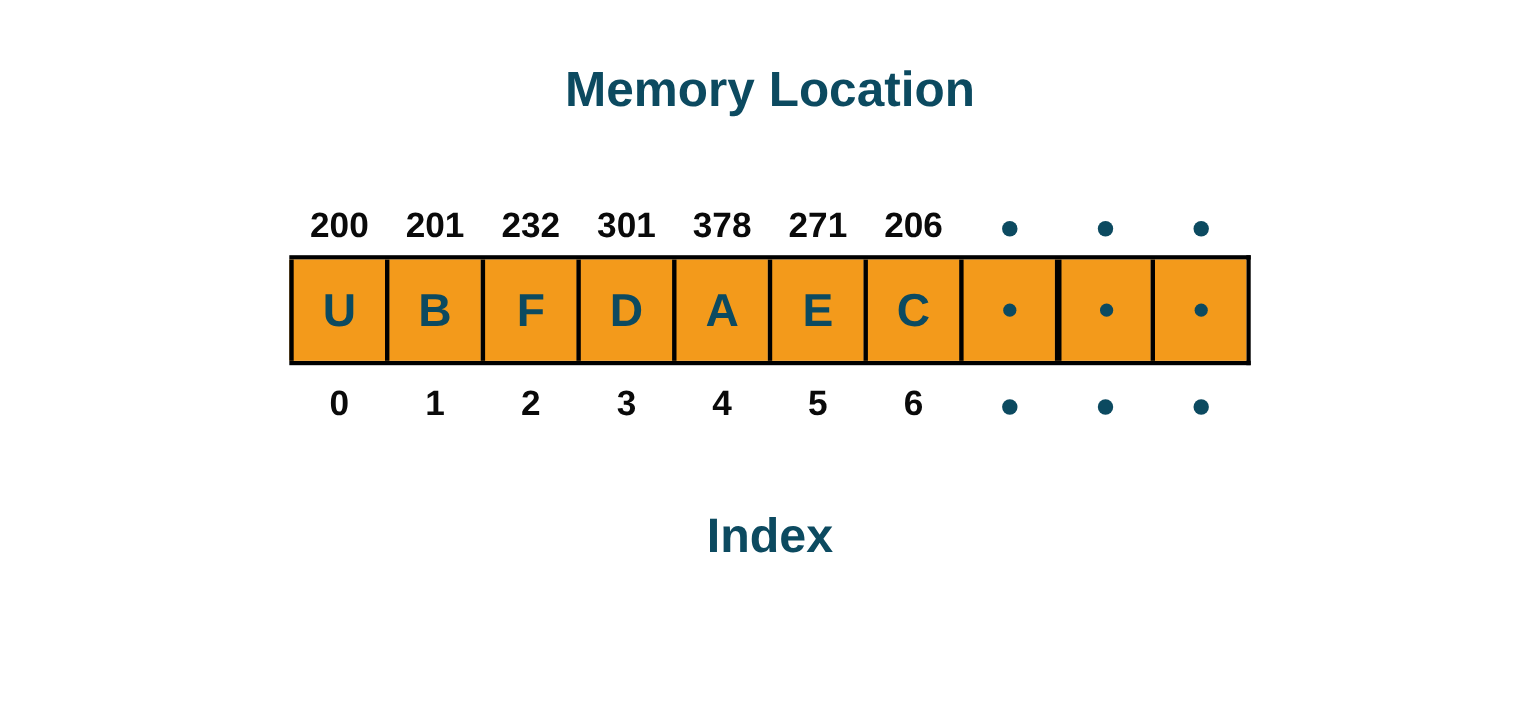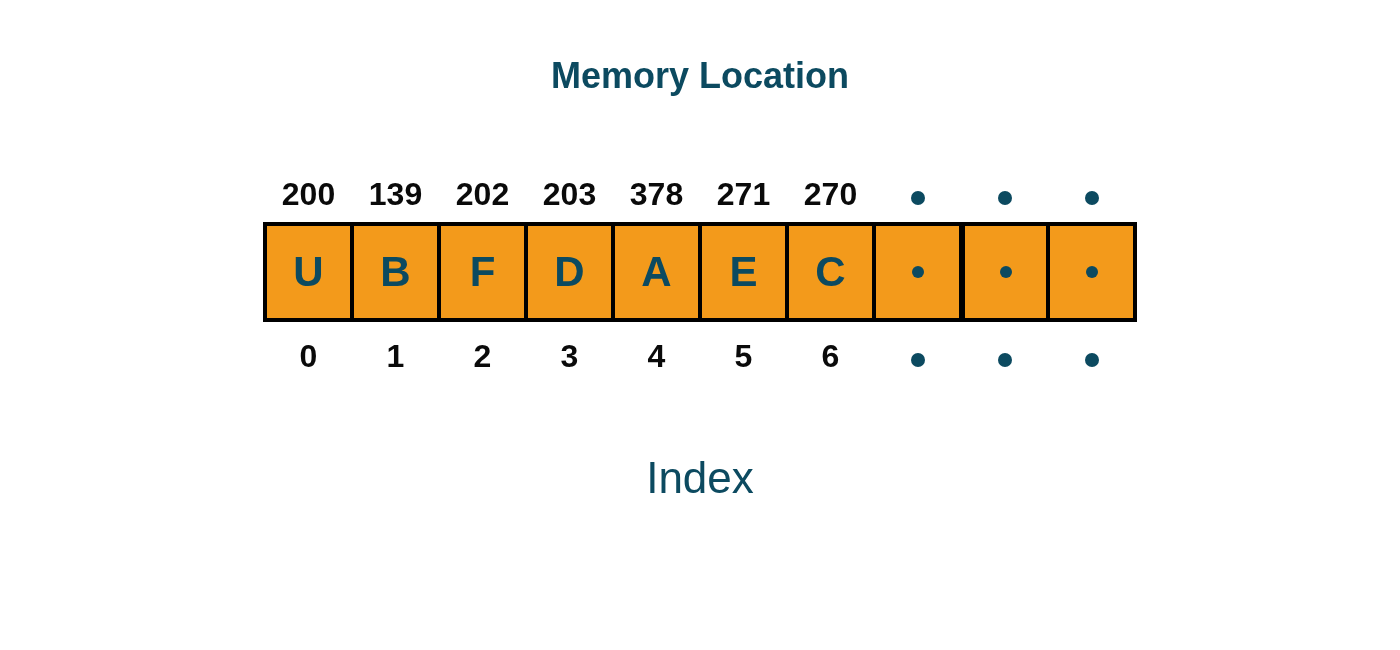--- a/index.html
+++ b/index.html
@@ -7,28 +7,28 @@
       width: 1400px;
       height: 650px;
       background: #ffffff;
       font-family: -apple-system, BlinkMacSystemFont, "Segoe UI", Arial, sans-serif;
       display: flex;
       flex-direction: column;
       align-items: center;
       padding-top: 55px;
     }
     .title-top {
-      font-size: 36px;
+      font-size: 45px;
       font-weight: 800;
       color: #0c4a60;
       margin-bottom: 75px;
     }
     .title-bottom {
       font-size: 44px;
-      font-weight: 400;
+      font-weight: 700;
       color: #0c4a60;
       margin-top: 75px;
     }
     .diagram {
       display: flex;
       flex-direction: column;
       align-items: center;
     }
     .row {
       display: flex;
@@ -87,26 +87,26 @@
   </style>
 </head>
 <body>
 
 <div class="title-top">Memory Location</div>
 
 <div class="diagram">
 
   <div class="row addr-row">
     <div class="addr-cell">200</div>
-    <div class="addr-cell">139</div>
-    <div class="addr-cell">202</div>
-    <div class="addr-cell">203</div>
+    <div class="addr-cell">201</div>
+    <div class="addr-cell">232</div>
+    <div class="addr-cell">301</div>
     <div class="addr-cell">378</div>
     <div class="addr-cell">271</div>
-    <div class="addr-cell">270</div>
+    <div class="addr-cell">206</div>
     <div class="addr-cell"><span class="dot"></span></div>
     <div class="addr-cell"><span class="dot"></span></div>
     <div class="addr-cell"><span class="dot"></span></div>
   </div>
 
   <div class="row array-row">
     <div class="cell">U</div>
     <div class="cell">B</div>
     <div class="cell">F</div>
     <div class="cell">D</div>

